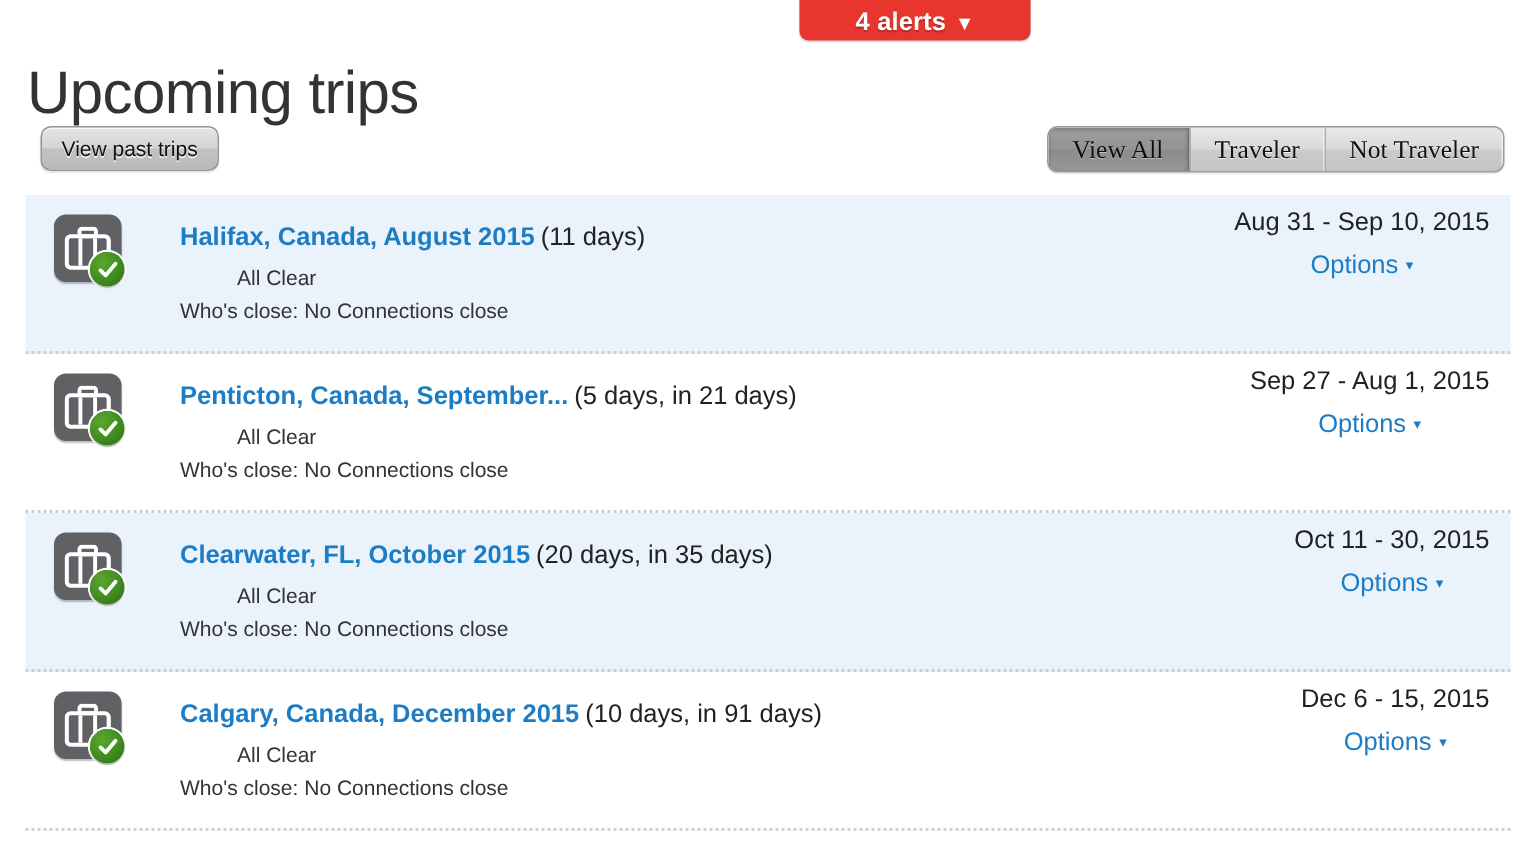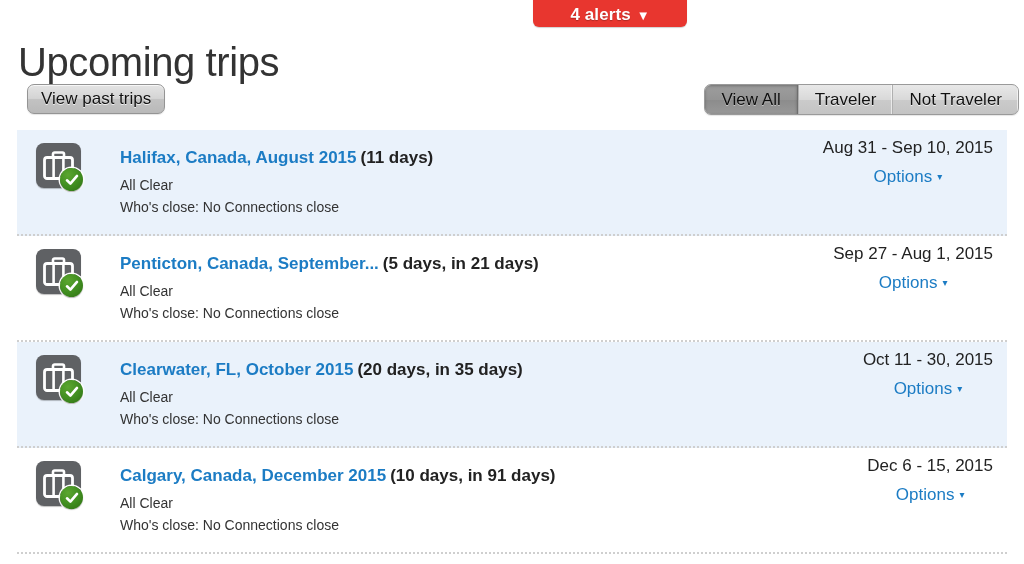--- a/index.html
+++ b/index.html
@@ -64,49 +64,50 @@
     text-align: right;
   }
 
   
   .btn-gray {
     background: linear-gradient(to bottom, #e4e4e4 0%, #d4d4d4 48%, #c2c2c2 52%, #b9b9b9 100%);
     border: 1px solid #949494;
     border-radius: 7px;
     box-shadow: 0 1px 0 rgba(255,255,255,.7) inset, 0 1px 1px rgba(0,0,0,.10);
     color: #111;
-    font-size: 17px;
+    font-size: 14px;
     text-shadow: 0 1px 0 rgba(255,255,255,.75);
     cursor: pointer;
     box-sizing: border-box;
   }
 
   .view-past-trips {
     position: absolute;
     left: 27px;
     top: 84px;
     height: 30px;
     padding: 0 13px;
     line-height: 28px;
     white-space: nowrap;
   }
 
   
   .segmented {
     position: absolute;
-    right: 5px;
+    right: 21px;
     top: 84px;
     height: 31px;
     display: flex;
     border: 1px solid #9a9a9a;
     border-radius: 7px;
     overflow: hidden;
     box-shadow: 0 1px 1px rgba(0,0,0,.10);
     background: linear-gradient(to bottom, #e8e8e8 0%, #d9d9d9 50%, #cbcbcb 52%, #c4c4c4 100%);
     box-sizing: border-box;
+    font-family: Liberation Serif, serif;
   }
   .segmented .seg {
     padding: 0 16px;
     line-height: 29px;
     font-size: 17px;
     color: #111;
     text-shadow: 0 1px 0 rgba(255,255,255,.75);
     border-left: 1px solid #b0b0b0;
     box-shadow: -1px 0 0 rgba(255,255,255,.6) inset;
     cursor: pointer;
@@ -210,29 +211,30 @@
     white-space: nowrap;
   }
   .trip-title-link {
     color: #1c7cc4;
     font-weight: bold;
     text-decoration: none;
     cursor: pointer;
   }
   .trip-duration {
     color: #222;
-    font-weight: bold;
+    font-weight: normal;
     margin-left: 4px;
   }
   .trip-status {
     font-size: 14px;
     color: #333;
     margin-top: 8px;
     line-height: 18px;
     white-space: nowrap;
+    margin-left: 38px;
   }
   .trip-who {
     font-size: 14px;
     color: #333;
     margin-top: 4px;
     line-height: 18px;
     white-space: nowrap;
   }
 
   

